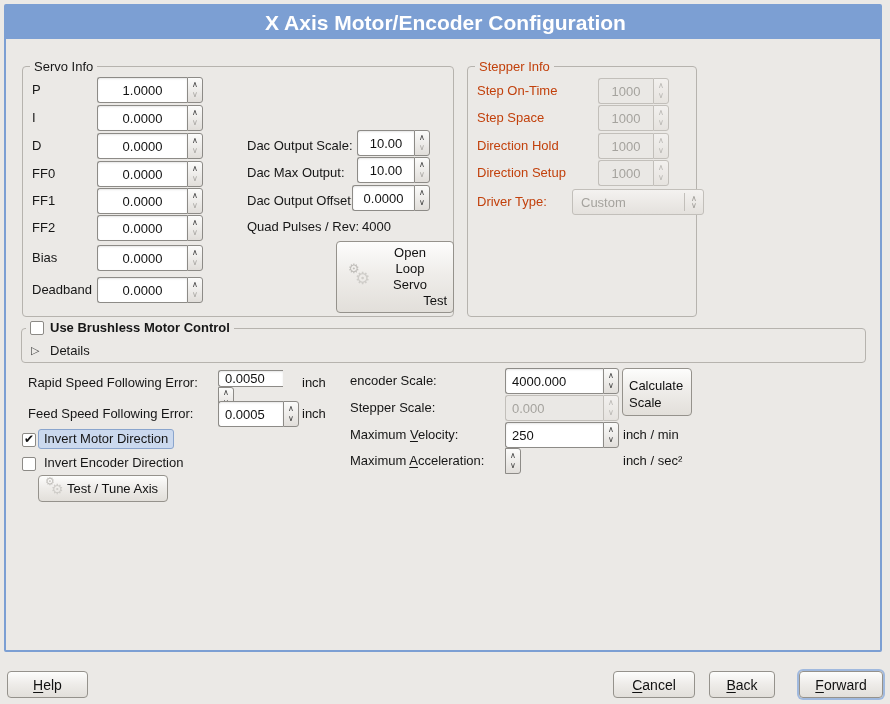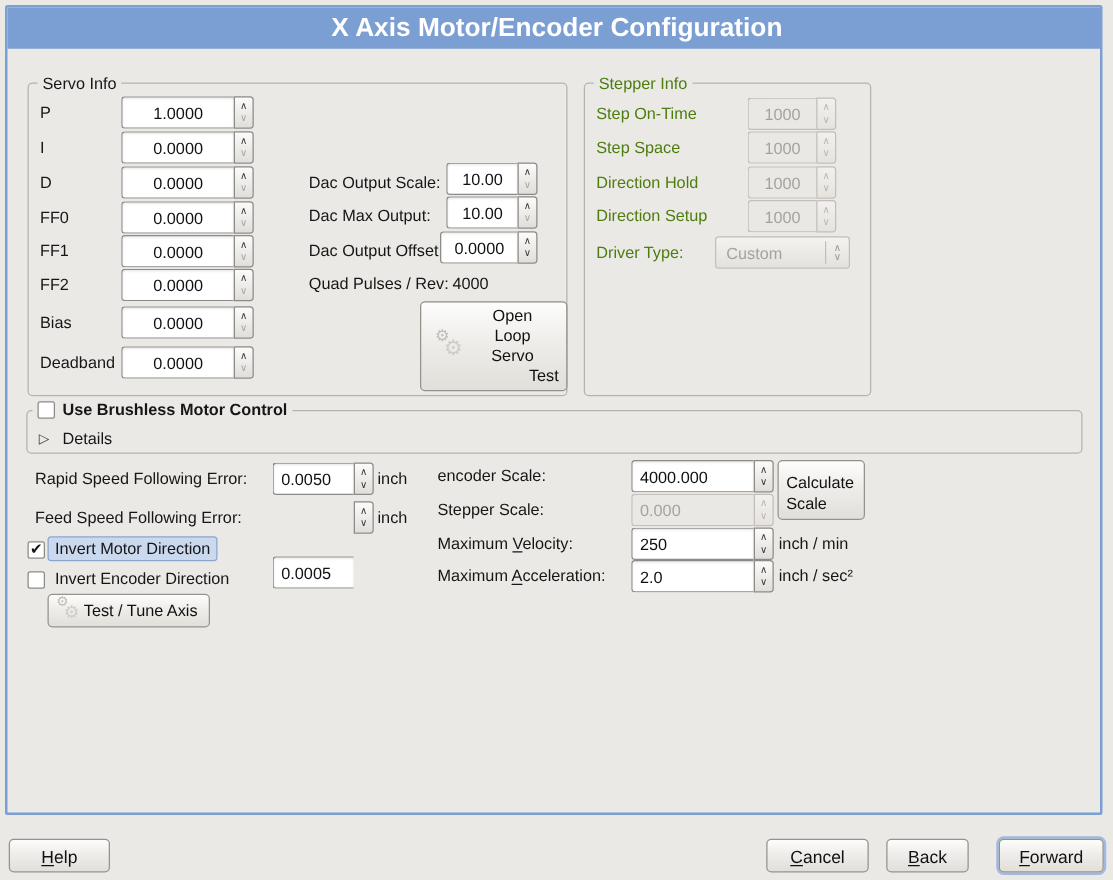--- a/index.html
+++ b/index.html
@@ -4,21 +4,21 @@
 <style>
   * { box-sizing: border-box; }
   body { margin:0; background:#ebe9e6; font-family:"Liberation Sans", sans-serif; color:#161616; }
   .window { position:relative; width:890px; height:704px; background:#ebe9e6; overflow:hidden; }
 
   .panel { position:absolute; left:4px; top:4px; width:878px; height:648px;
            border:2px solid #7c9fd3; border-radius:2px; background:#ebe9e6;text-align:center; }
   .titlebar { position:absolute; left:0; top:0; right:0; height:33px; background:#7c9fd3;
               color:#ffffff; font-weight:bold; font-size:21px; line-height:33px; padding-left:5px; }
   .lbl { position:absolute; font-size:13px; line-height:26px; height:26px; white-space:nowrap; }
-  .dim { color:#4d7c0f; }
+  .dim { color:#c2410c; }
   .legend { position:absolute; font-size:13px; line-height:14px; background:#ebe9e6; padding:0 4px; white-space:nowrap; z-index:3; }
   .frame { position:absolute; border:1px solid #b6b3ae; border-radius:4px; }
 
   .spinbox { position:absolute; display:flex; height:26px; z-index:2; }
   .entry { height:26px; border:1px solid #8d8b87; border-right:none; border-radius:3px 0 0 3px;
            background:#ffffff; font-family:"Liberation Sans", sans-serif; font-size:13px; color:#111;
            padding:0 6px; box-shadow: inset 0 1px 2px rgba(0,0,0,0.10); outline:none; }
   .entry.center { text-align:center; }
   .spin { width:16px; height:26px; border:1px solid #8d8b87; border-radius:0 3px 3px 0;
           background:linear-gradient(#fbfbfa, #e1deda); display:flex; flex-direction:column;
@@ -224,50 +224,50 @@
   <span class="lbl dim" style="left:477px;top:160px;">Direction Setup</span>
   <div class="spinbox off" style="left:598px;top:160px;">
     <input class="entry center" style="width: 55px;" disabled="" value="1000">
     <span class="spin">
         <i>∧</i>
         <i>∨</i>
       </span>
   </div>
 
   <span class="lbl dim" style="left:477px;top:189px;">Driver Type:</span>
-  <div class="combo" style="left:572px;top:189px;width:108px;">
+  <div class="combo" style="left:572px;top:189px;width:132px;">
     <span class="combo-text">Custom</span>
     <span class="combo-sep"></span>
     <span class="combo-arrows">
         <i>∧</i>
         <i>∨</i>
       </span>
   </div>
 
   <div class="frame" style="left:21px;top:328px;width:845px;height:35px;"></div>
   <span class="legend" style="left:26px;top:321px;display:flex;align-items:center;gap:6px;">
     <span class="cb" style="position:relative;left:0;top:0;"></span>
     <b>Use Brushless Motor Control</b>
   </span>
   <span class="expander-arrow" style="left:31px;top:344px;">▷</span>
   <span class="lbl" style="left:50px;top:338px;">Details</span>
 
   <span class="lbl" style="left:28px;top:370px;">Rapid Speed Following Error:</span>
-  <div class="spinbox" style="left:218px;top:370px;">
+  <div class="spinbox" style="left:218px;top:370px;flex-direction:column;">
     <input class="entry" style="width: 65px;" value="0.0050">
     <span class="spin">
         <i>∧</i>
         <i>∨</i>
       </span>
   </div>
   <span class="lbl" style="left:302px;top:370px;">inch</span>
 
   <span class="lbl" style="left:28px;top:401px;">Feed Speed Following Error:</span>
   <div class="spinbox" style="left:218px;top:401px;">
-    <input class="entry" style="width: 65px; margin-top: 44px;" value="0.0005">
+    <input class="entry" style="width: 65px;" value="0.0005">
     <span class="spin">
         <i>∧</i>
         <i>∨</i>
       </span>
   </div>
   <span class="lbl" style="left:302px;top:401px;">inch</span>
 
   <span class="lbl" style="left:350px;top:368px;">encoder Scale:</span>
   <div class="spinbox" style="left:505px;top:368px;">
     <input class="entry" style="width: 98px;" value="4000.000">
@@ -292,21 +292,20 @@
     <input class="entry" style="width: 98px;" value="250">
     <span class="spin">
         <i>∧</i>
         <i>∨</i>
       </span>
   </div>
   <span class="lbl" style="left:623px;top:422px;">inch / min</span>
 
   <span class="lbl" style="left:350px;top:448px;"><span>Maximum </span><span class="mn">A</span><span>cceleration:</span></span>
   <div class="spinbox" style="left:505px;top:448px;">
-    <input class="entry" style="width: 98px;" value="2.0">
     <span class="spin">
         <i>∧</i>
         <i>∨</i>
       </span>
   </div>
   <span class="lbl" style="left:623px;top:448px;">inch / sec²</span>
 
   <span class="cb checked" style="left:22px;top:433px;"></span>
   <span class="hl-label" style="left:38px;top:429px;">Invert Motor Direction</span>
 

